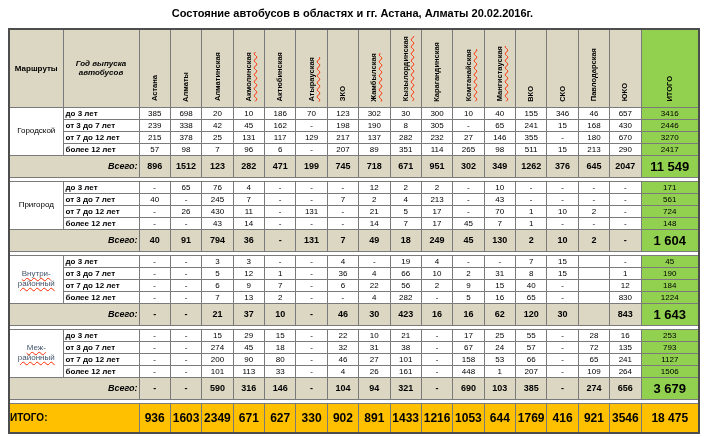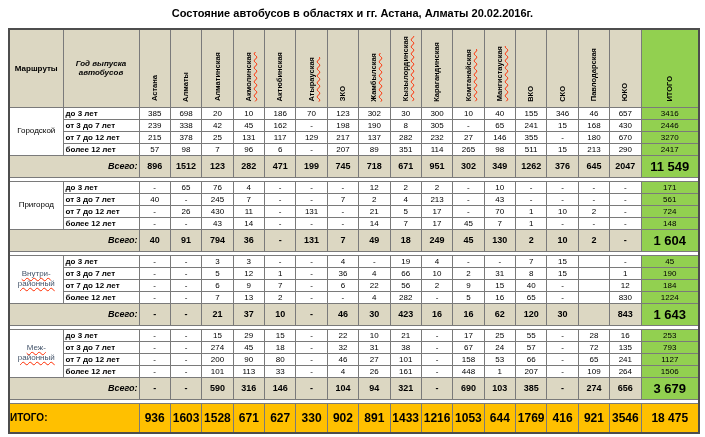--- a/index.html
+++ b/index.html
@@ -479,21 +479,21 @@
           <td class="num">656</td>
           <td class="num g">3 679</td>
         </tr>
         <tr class="spacer">
           <td colspan="19"></td>
         </tr>
         <tr class="grand">
           <td class="glabel" colspan="2">ИТОГО:</td>
           <td class="num">936</td>
           <td class="num">1603</td>
-          <td class="num">1528</td>
+          <td class="num">2349</td>
           <td class="num">671</td>
           <td class="num">627</td>
           <td class="num">330</td>
           <td class="num">902</td>
           <td class="num">891</td>
           <td class="num">1433</td>
           <td class="num">1216</td>
           <td class="num">1053</td>
           <td class="num">644</td>
           <td class="num">1769</td>

